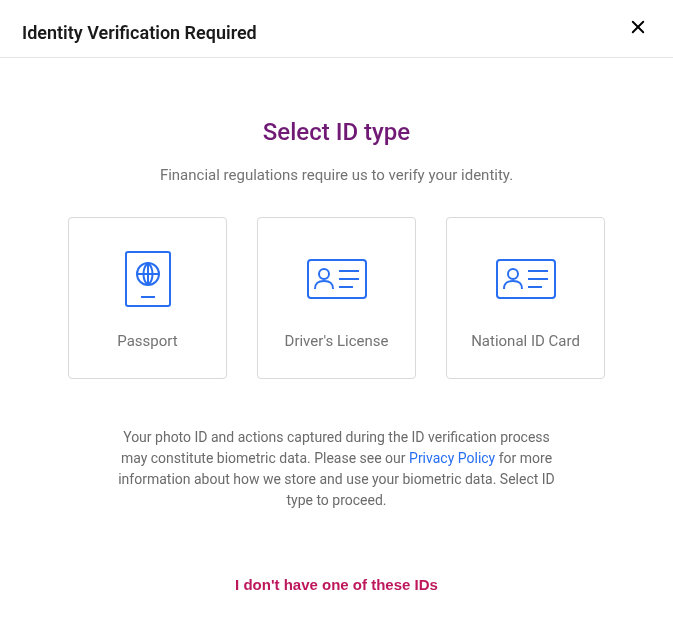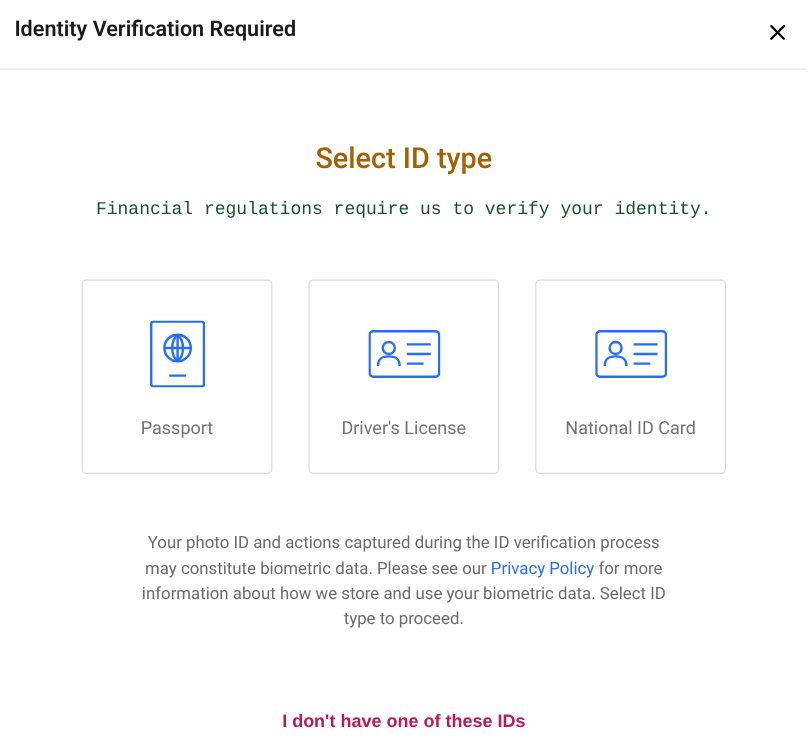--- a/index.html
+++ b/index.html
@@ -10,22 +10,22 @@
     body {
       font-family: -apple-system, BlinkMacSystemFont, 'Segoe UI', Roboto, Helvetica, Arial, sans-serif;
       background: #fff;
       width: 673px;
       height: 622px;
       overflow: hidden;
     }
     .header {
       display: flex;
       justify-content: space-between;
-      align-items: flex-start;
-      padding: 14px 12px;
+      align-items: flex-end;
+      padding: 14px 22px;
       border-bottom: 1px solid #e5e5e5;
     }
     .header-title {
       font-size: 18px;
       font-weight: 600;
       color: #1a1a1a;
     }
     .close-btn {
       background: none;
       border: none;
@@ -39,28 +39,27 @@
       width: 18px;
       height: 18px;
     }
     .main {
       padding: 60px 68px 0;
       text-align: center;
     }
     .main-title {
       font-size: 24px;
       font-weight: 500;
-      color: #a16207;
+      color: #701a75;
       margin-bottom: 20px;
     }
     .main-subtitle {
       font-size: 15px;
-      color: #14532d;
-      margin-bottom: 50px;
-      font-family: Liberation Mono, monospace;
+      color: #737373;
+      margin-bottom: 33px;
     }
     .options {
       display: flex;
       gap: 30px;
       justify-content: center;
       margin-bottom: 48px;
     }
     .option-card {
       flex: 1;
       border: 1px solid #d9d9d9;

